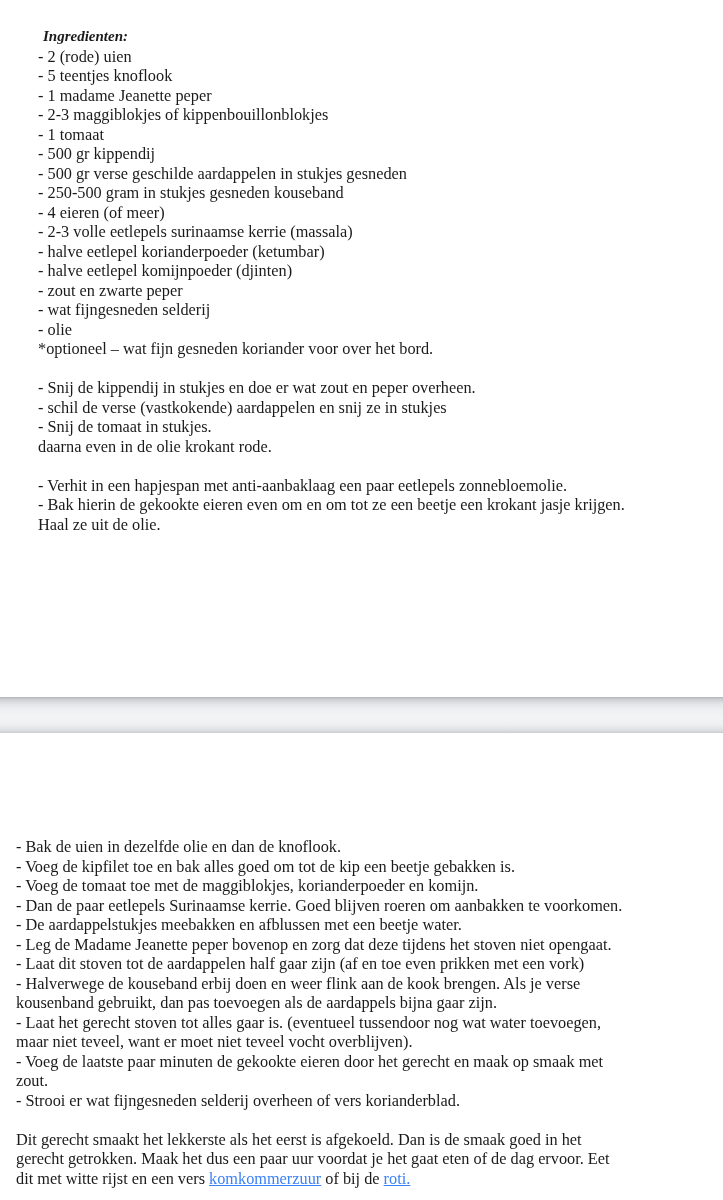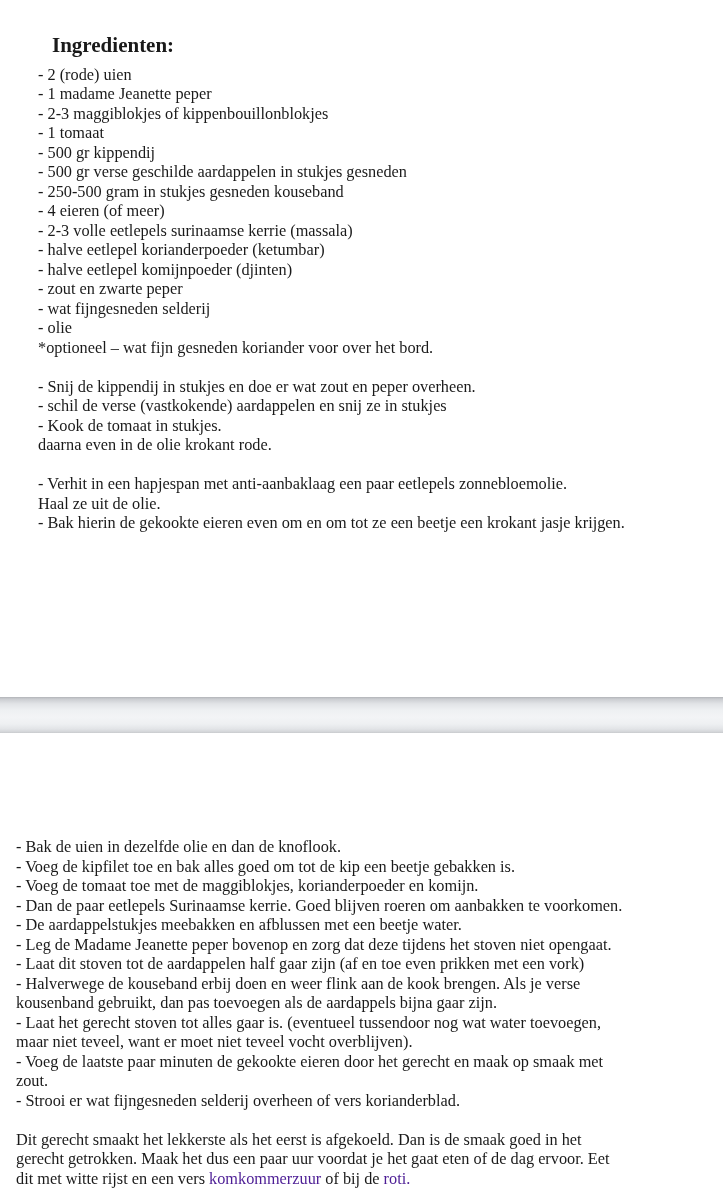--- a/index.html
+++ b/index.html
@@ -36,79 +36,82 @@
     padding-left: 16px;
   }
   .line {
     white-space: pre;
     line-height: 19.5px;
   }
   .blank {
     height: 19.5px;
   }
   .heading {
-    margin: 9px;
-    font-size: 21px;
+    margin: 0;
+    font-size: 15px;
     font-weight: bold;
     line-height: 19.5px;
     white-space: pre;
+    font-style: italic;
   }
   .heading-indent {
     padding-left: 5px;
   }
   .page-gap {
     height: 36px;
     width: 723px;
     background: linear-gradient(to bottom,
       #b2b4b8 0px,
       #cbcdd1 2px,
       #e2e4e7 7px,
       #eef0f2 13px,
       #f3f4f6 20px,
       #eef0f2 27px,
       #e2e4e7 32px,
       #d2d4d7 35px,
       #c7c9cc 36px);
   }
   a.doc-link {
-    color: #4c1d95;
+    color: #3b82f6;
+    text-decoration: underline;
     cursor: pointer;
   }
 </style>
 </head>
 <body>
 
 <div class="doc">
 
   <section class="page page-1">
     <h2 class="heading heading-indent">Ingredienten:</h2>
     <div class="line">- 2 (rode) uien</div>
+    <div class="line">- 5 teentjes knoflook</div>
     <div class="line">- 1 madame Jeanette peper</div>
     <div class="line">- 2-3 maggiblokjes of kippenbouillonblokjes</div>
     <div class="line">- 1 tomaat</div>
     <div class="line">- 500 gr kippendij</div>
     <div class="line">- 500 gr verse geschilde aardappelen in stukjes gesneden</div>
     <div class="line">- 250-500 gram in stukjes gesneden kouseband</div>
     <div class="line">- 4 eieren (of meer)</div>
     <div class="line">- 2-3 volle eetlepels surinaamse kerrie (massala)</div>
     <div class="line">- halve eetlepel korianderpoeder (ketumbar)</div>
     <div class="line">- halve eetlepel komijnpoeder (djinten)</div>
     <div class="line">- zout en zwarte peper</div>
     <div class="line">- wat fijngesneden selderij</div>
     <div class="line">- olie</div>
     <div class="line">*optioneel – wat fijn gesneden koriander voor over het bord.</div>
     <div class="blank"></div>
     <div class="line">- Snij de kippendij in stukjes en doe er wat zout en peper overheen.</div>
     <div class="line">- schil de verse (vastkokende) aardappelen en snij ze in stukjes</div>
-    <div class="line">- Kook de tomaat in stukjes.</div>
+    <div class="line">- Snij de tomaat in stukjes.</div>
     <div class="line">daarna even in de olie krokant rode.</div>
     <div class="blank"></div>
     <div class="line">- Verhit in een hapjespan met anti-aanbaklaag een paar eetlepels zonnebloemolie.</div>
+    <div class="line">- Bak hierin de gekookte eieren even om en om tot ze een beetje een krokant jasje krijgen.</div>
     <div class="line">Haal ze uit de olie.</div>
-    <div class="line">- Bak hierin de gekookte eieren even om en om tot ze een beetje een krokant jasje krijgen.</div>
   </section>
 
   <div class="page-gap"></div>
 
   <section class="page page-2">
     <div class="line">- Bak de uien in dezelfde olie en dan de knoflook.</div>
     <div class="line">- Voeg de kipfilet toe en bak alles goed om tot de kip een beetje gebakken is.</div>
     <div class="line">- Voeg de tomaat toe met de maggiblokjes, korianderpoeder en komijn.</div>
     <div class="line">- Dan de paar eetlepels Surinaamse kerrie. Goed blijven roeren om aanbakken te voorkomen.</div>
     <div class="line">- De aardappelstukjes meebakken en afblussen met een beetje water.</div>

